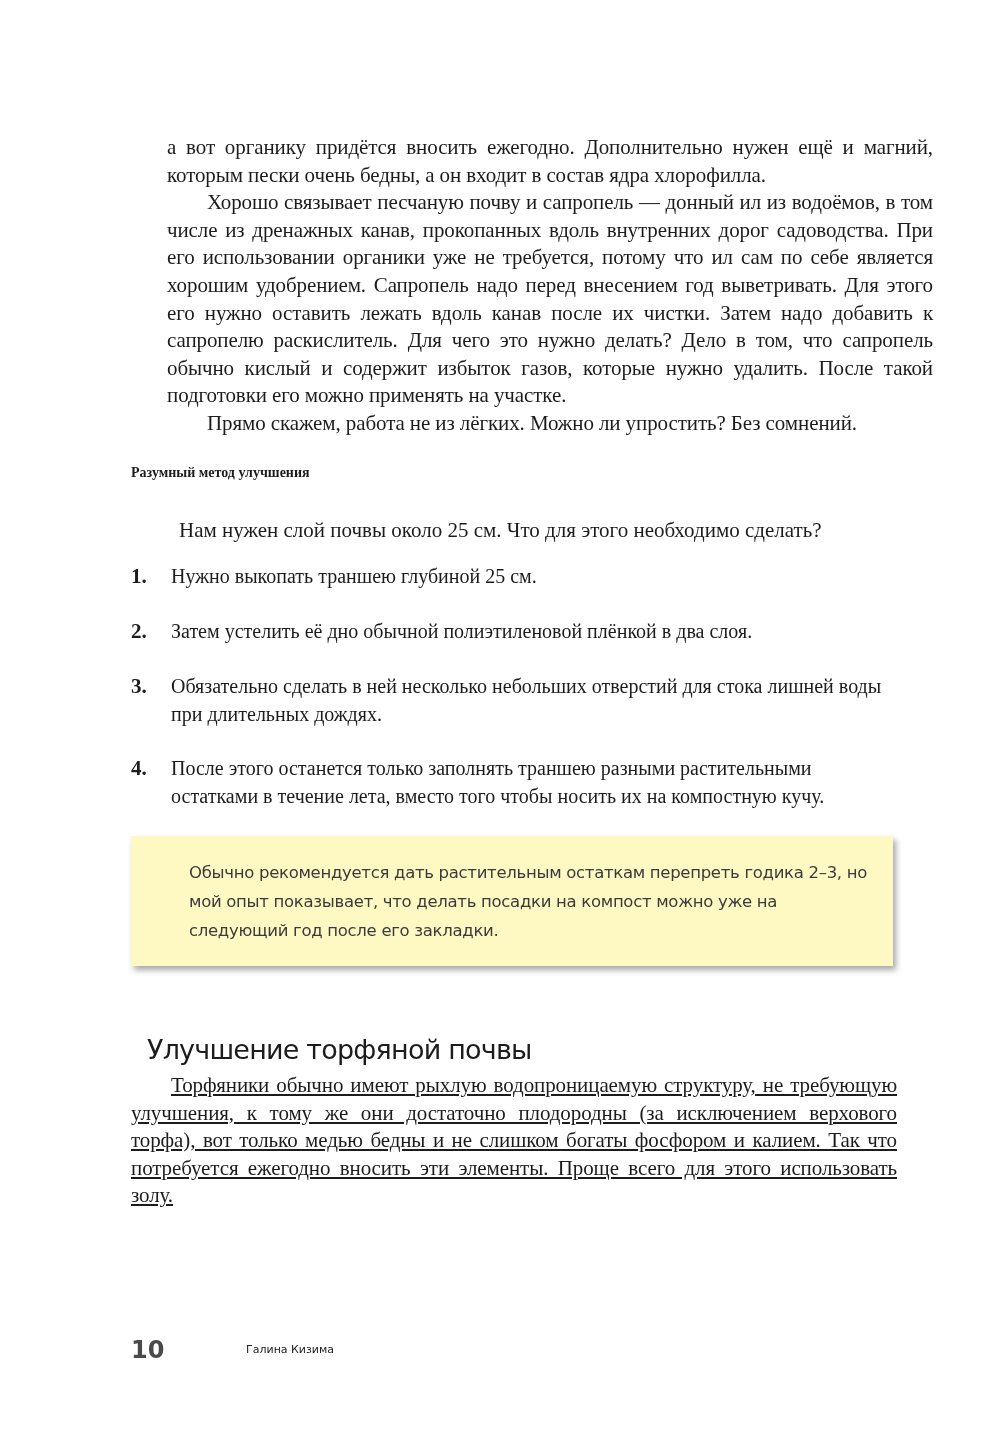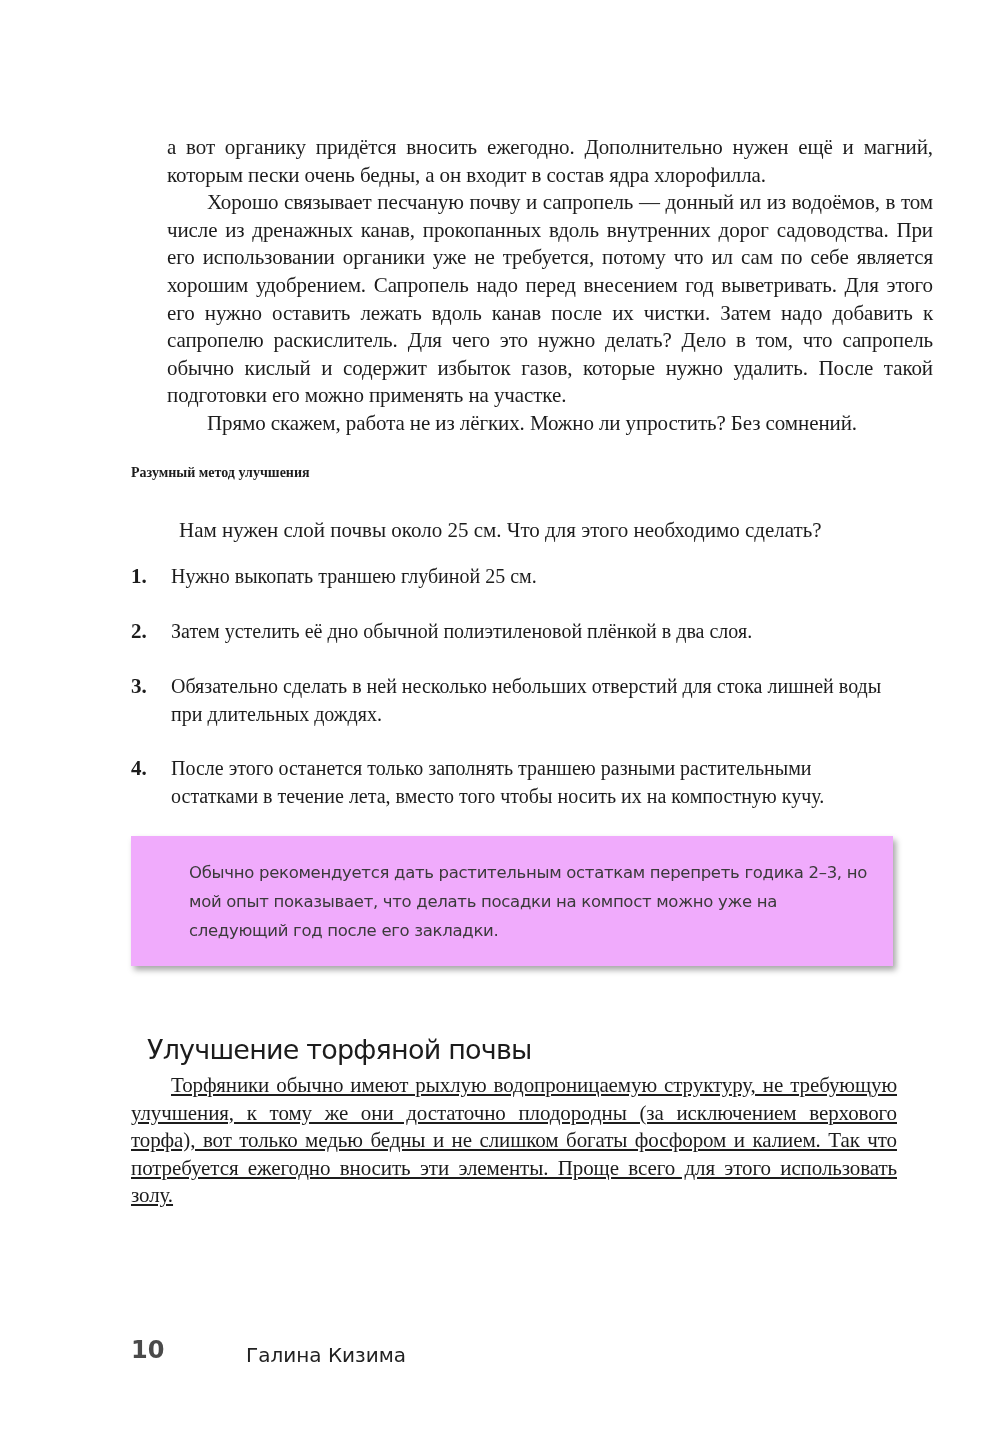--- a/index.html
+++ b/index.html
@@ -18,21 +18,21 @@
       font-weight: bold; font-size: 14px; margin: 0;
       position: absolute; left: 131px; top: 465px;
     }
     .intro { position: absolute; left: 171px; top: 510px; font-size: 21px; margin: 8px; }
     .list { position: absolute; left: 131px; top: 563px; width: 766px; margin: 0; padding: 0; list-style: none; }
     .list li { position: absolute; left: 0; width: 766px; display: flex; }
     .list .num { width: 40px; font-weight: bold; font-size: 21px; line-height: 27.6px; flex: none; }
     .list .txt { font-size: 20px; line-height: 27.6px; flex: 1; }
     .callout {
       position: absolute; left: 131px; top: 836px; width: 762px; height: 130px;
-      background: #f0abfc;
+      background: #fef9c3;
       box-shadow: 3px 4px 6px rgba(0,0,0,0.35);
     }
     .callout p {
       margin: 0; position: absolute; left: 58px; top: 22px; width: 690px;
       font-family: "DejaVu Sans", "Liberation Sans", sans-serif;
       font-size: 16.5px; line-height: 29px; color: #3a3a3a; letter-spacing: -0.3px;
     }
     .h2 {
       position: absolute; left: 131px; top: 1018px; margin: 16px;
       font-family: "DejaVu Sans", "Liberation Sans", sans-serif; font-weight: normal;
@@ -40,21 +40,21 @@
     }
     .page2 { position: absolute; left: 131px; top: 1072px; width: 766px; text-decoration: underline; }
     .footer-num {
       position: absolute; left: 131px; top: 1336px;
       font-family: "DejaVu Sans", "Liberation Sans", sans-serif; font-weight: bold;
       font-size: 24px; color: #4a4a4a;
     }
     .footer-author {
       position: absolute; left: 246px; top: 1343px;
       font-family: "DejaVu Sans", "Liberation Sans", sans-serif;
-      font-size: 20px; color: #222;
+      font-size: 11px; color: #222;
     }
   </style>
 </head>
 <body>
 
 <div class="page">
   <p class="p">а вот органику придётся вносить ежегодно. Дополнительно нужен ещё и магний, которым пески очень бедны, а он входит в состав ядра хлорофилла.</p>
   <p class="p indent">Хорошо связывает песчаную почву и сапропель — донный ил из водоёмов, в том числе из дренажных канав, прокопанных вдоль внутренних дорог садоводства. При его использовании органики уже не требуется, потому что ил сам по себе является хорошим удобрением. Сапропель надо перед внесением год выветривать. Для этого его нужно оставить лежать вдоль канав после их чистки. Затем надо добавить к сапропелю раскислитель. Для чего это нужно делать? Дело в том, что сапропель обычно кислый и содержит избыток газов, которые нужно удалить. После такой подготовки его можно применять на участке.</p>
   <p class="p indent">Прямо скажем, работа не из лёгких. Можно ли упростить? Без сомнений.</p>
 </div>

